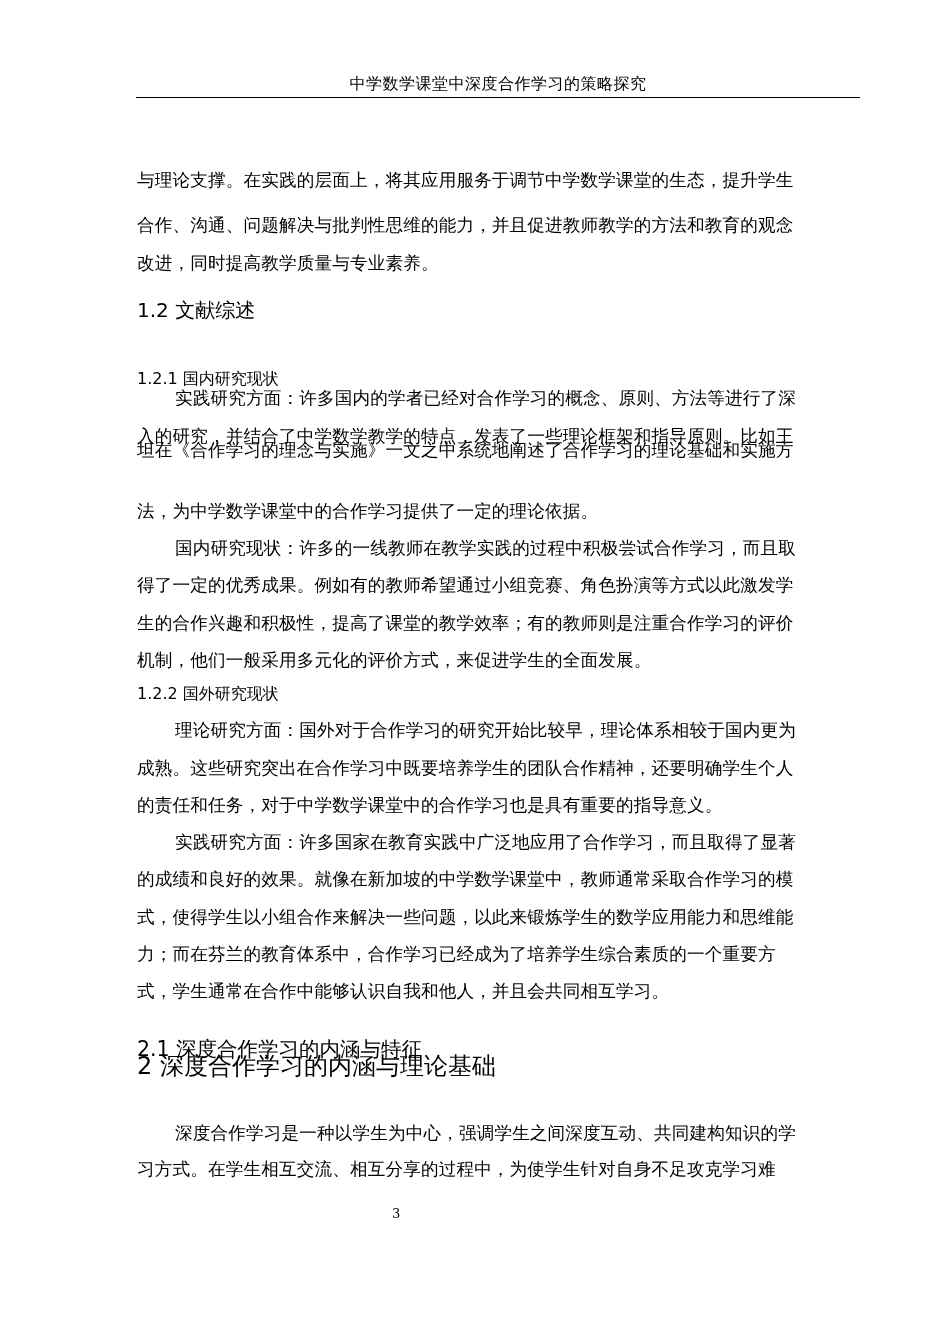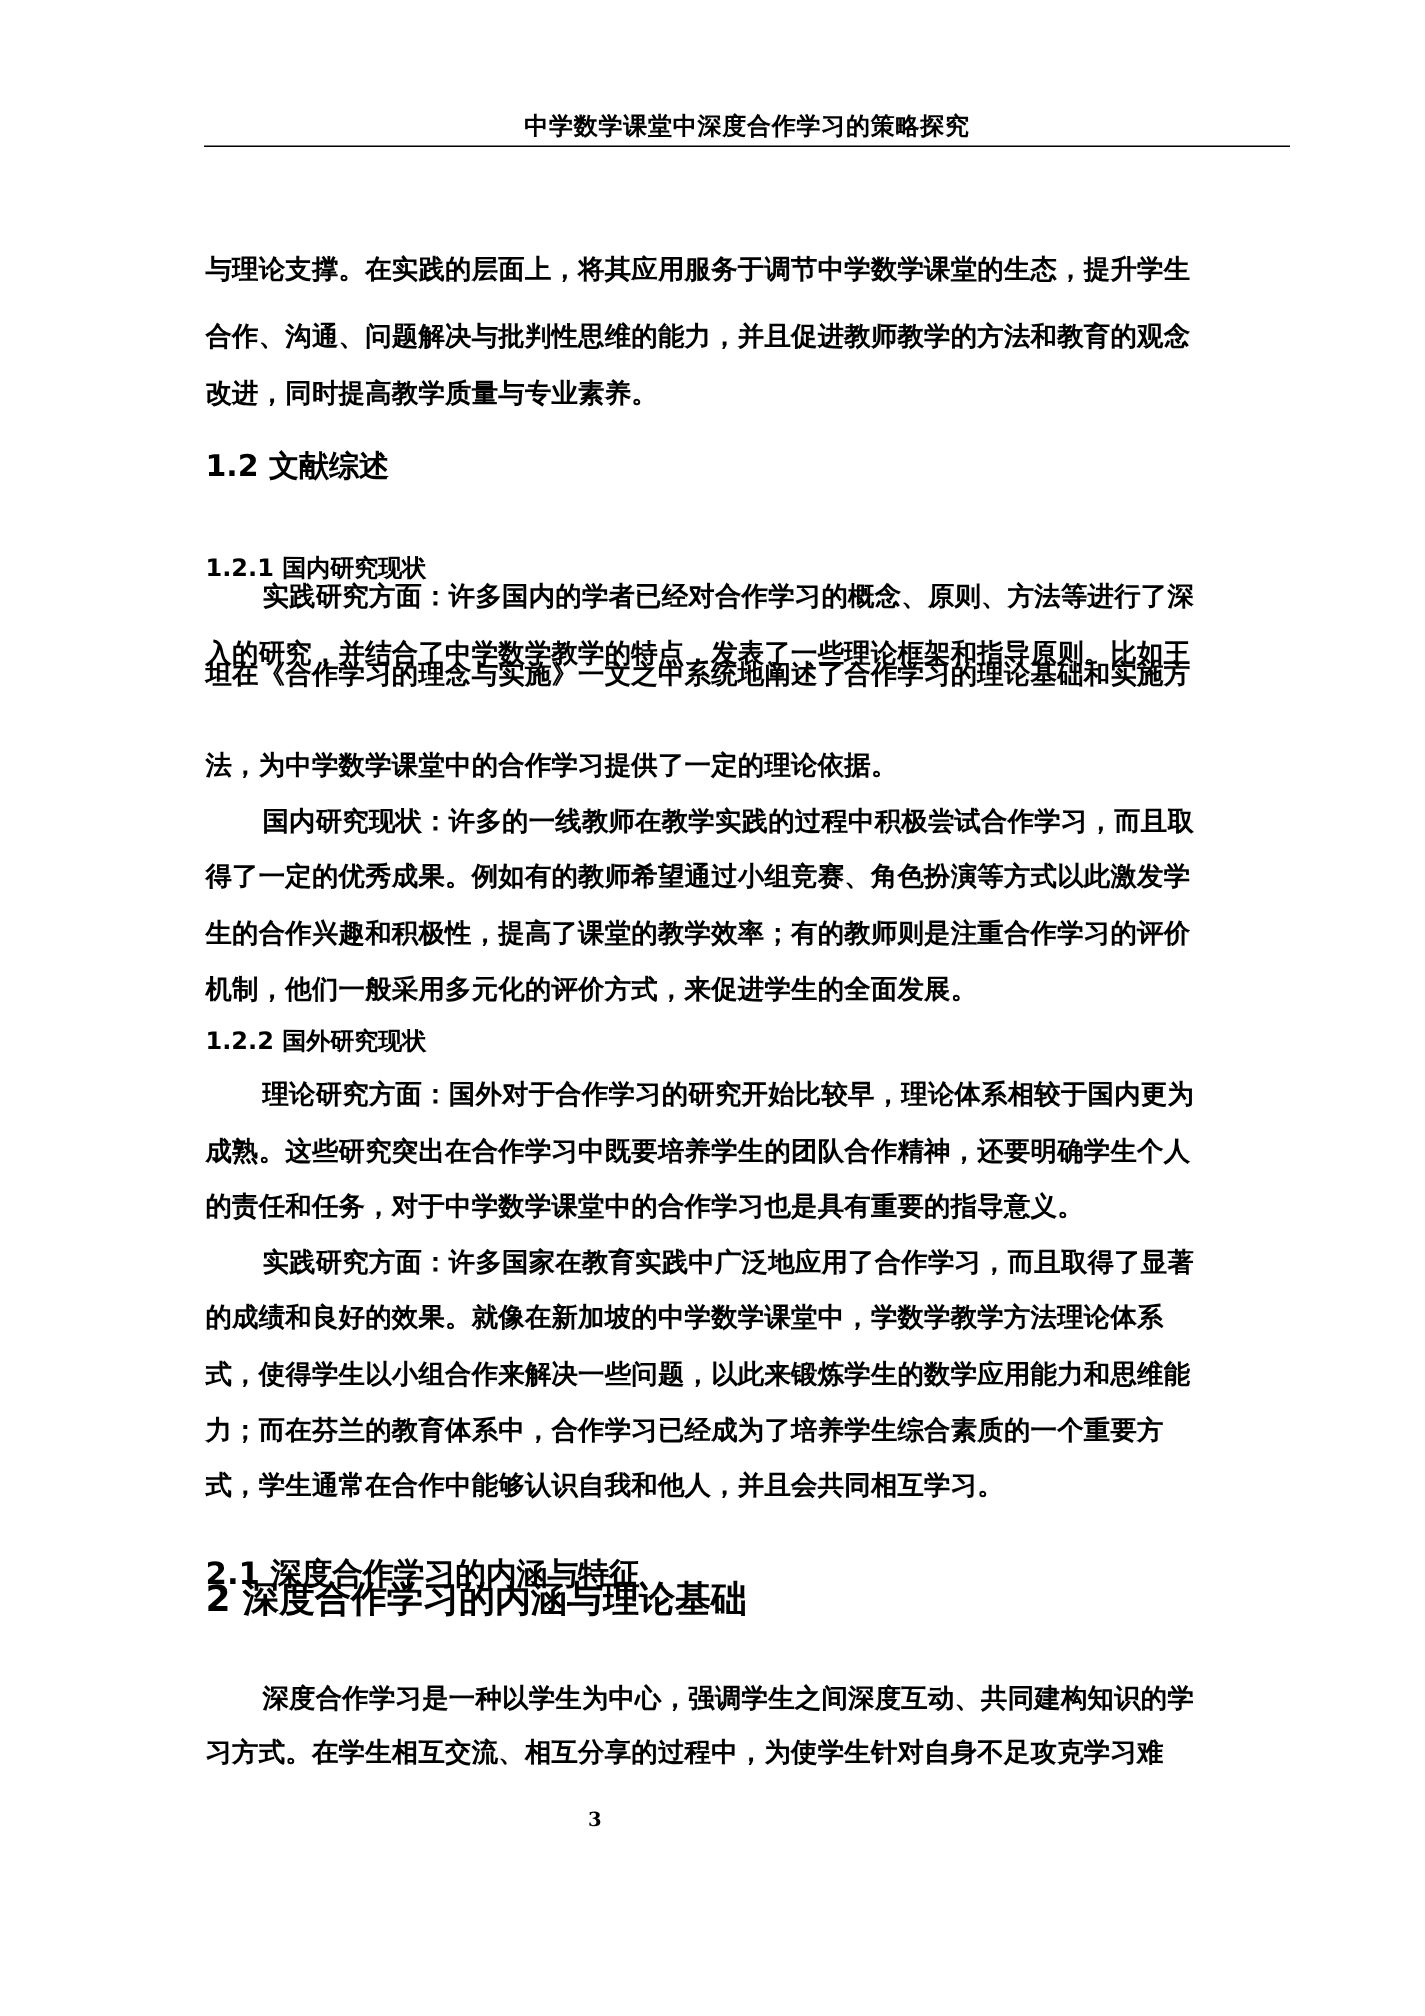--- a/index.html
+++ b/index.html
@@ -1,18 +1,18 @@
 <!DOCTYPE html>
 <html><head>
 <meta charset="utf-8">
 <style>
   html, body { margin: 0; padding: 0; background: #ffffff; }
   body { width: 950px; height: 1344px; position: relative; overflow: hidden;
          font-family: "DejaVu Serif", "Liberation Serif", serif; color: #000; }
-  .page { position: absolute; left: 0; top: 0; width: 950px; height: 1104px; background: #fff; font-weight: bold; }
+  .page { position: absolute; left: 0; top: 0; width: 950px; height: 1104px; background: #fff; }
   .header-title { position: absolute; left: 136px; width: 724px; top: 74px; text-align: center;
                   font-size: 16px; line-height: 20px; letter-spacing: 0.5px; }
   .header-rule { position: absolute; left: 136px; width: 724px; top: 97px; height: 0;
                  border-top: 1.5px solid #000; }
   .line { position: absolute; left: 137px; white-space: nowrap; font-size: 17.6px; line-height: 24px;
           letter-spacing: 0.15px; }
   .line.indent { left: 175px; }
   .h2 { position: absolute; left: 137px; white-space: nowrap; font-family: "DejaVu Sans", sans-serif;
         font-size: 20px; line-height: 26px; }
   .h3 { position: absolute; left: 137px; white-space: nowrap; font-family: "DejaVu Sans", sans-serif;
@@ -47,21 +47,21 @@
   <div class="line" style="top:573px">得了一定的优秀成果。例如有的教师希望通过小组竞赛、角色扮演等方式以此激发学</div>
   <div class="line" style="top:611px">生的合作兴趣和积极性，提高了课堂的教学效率；有的教师则是注重合作学习的评价</div>
   <div class="line" style="top:648px">机制，他们一般采用多元化的评价方式，来促进学生的全面发展。</div>
 
   <div class="h3" style="top:683px">1.2.2 国外研究现状</div>
   <div class="line indent" style="top:718px">理论研究方面：国外对于合作学习的研究开始比较早，理论体系相较于国内更为</div>
   <div class="line" style="top:756px">成熟。这些研究突出在合作学习中既要培养学生的团队合作精神，还要明确学生个人</div>
   <div class="line" style="top:793px">的责任和任务，对于中学数学课堂中的合作学习也是具有重要的指导意义。</div>
 
   <div class="line indent" style="top:830px">实践研究方面：许多国家在教育实践中广泛地应用了合作学习，而且取得了显著</div>
-  <div class="line" style="top:867px">的成绩和良好的效果。就像在新加坡的中学数学课堂中，学数学教学方法理论体系</div>
+  <div class="line" style="top:867px">的成绩和良好的效果。就像在新加坡的中学数学课堂中，教师通常采取合作学习的模</div>
   <div class="line" style="top:905px">式，使得学生以小组合作来解决一些问题，以此来锻炼学生的数学应用能力和思维能</div>
   <div class="line" style="top:942px">力；而在芬兰的教育体系中，合作学习已经成为了培养学生综合素质的一个重要方</div>
   <div class="line" style="top:979px">式，学生通常在合作中能够认识自我和他人，并且会共同相互学习。</div>
 
   <div class="h1" style="top:1051px">2 深度合作学习的内涵与理论基础</div>
   <div class="h2b" style="top:1036px">2.1 深度合作学习的内涵与特征</div>
   <div class="line indent" style="top:1121px">深度合作学习是一种以学生为中心，强调学生之间深度互动、共同建构知识的学</div>
   <div class="line" style="top:1157px">习方式。在学生相互交流、相互分享的过程中，为使学生针对自身不足攻克学习难</div>
 
   <div class="page-number">3</div>

